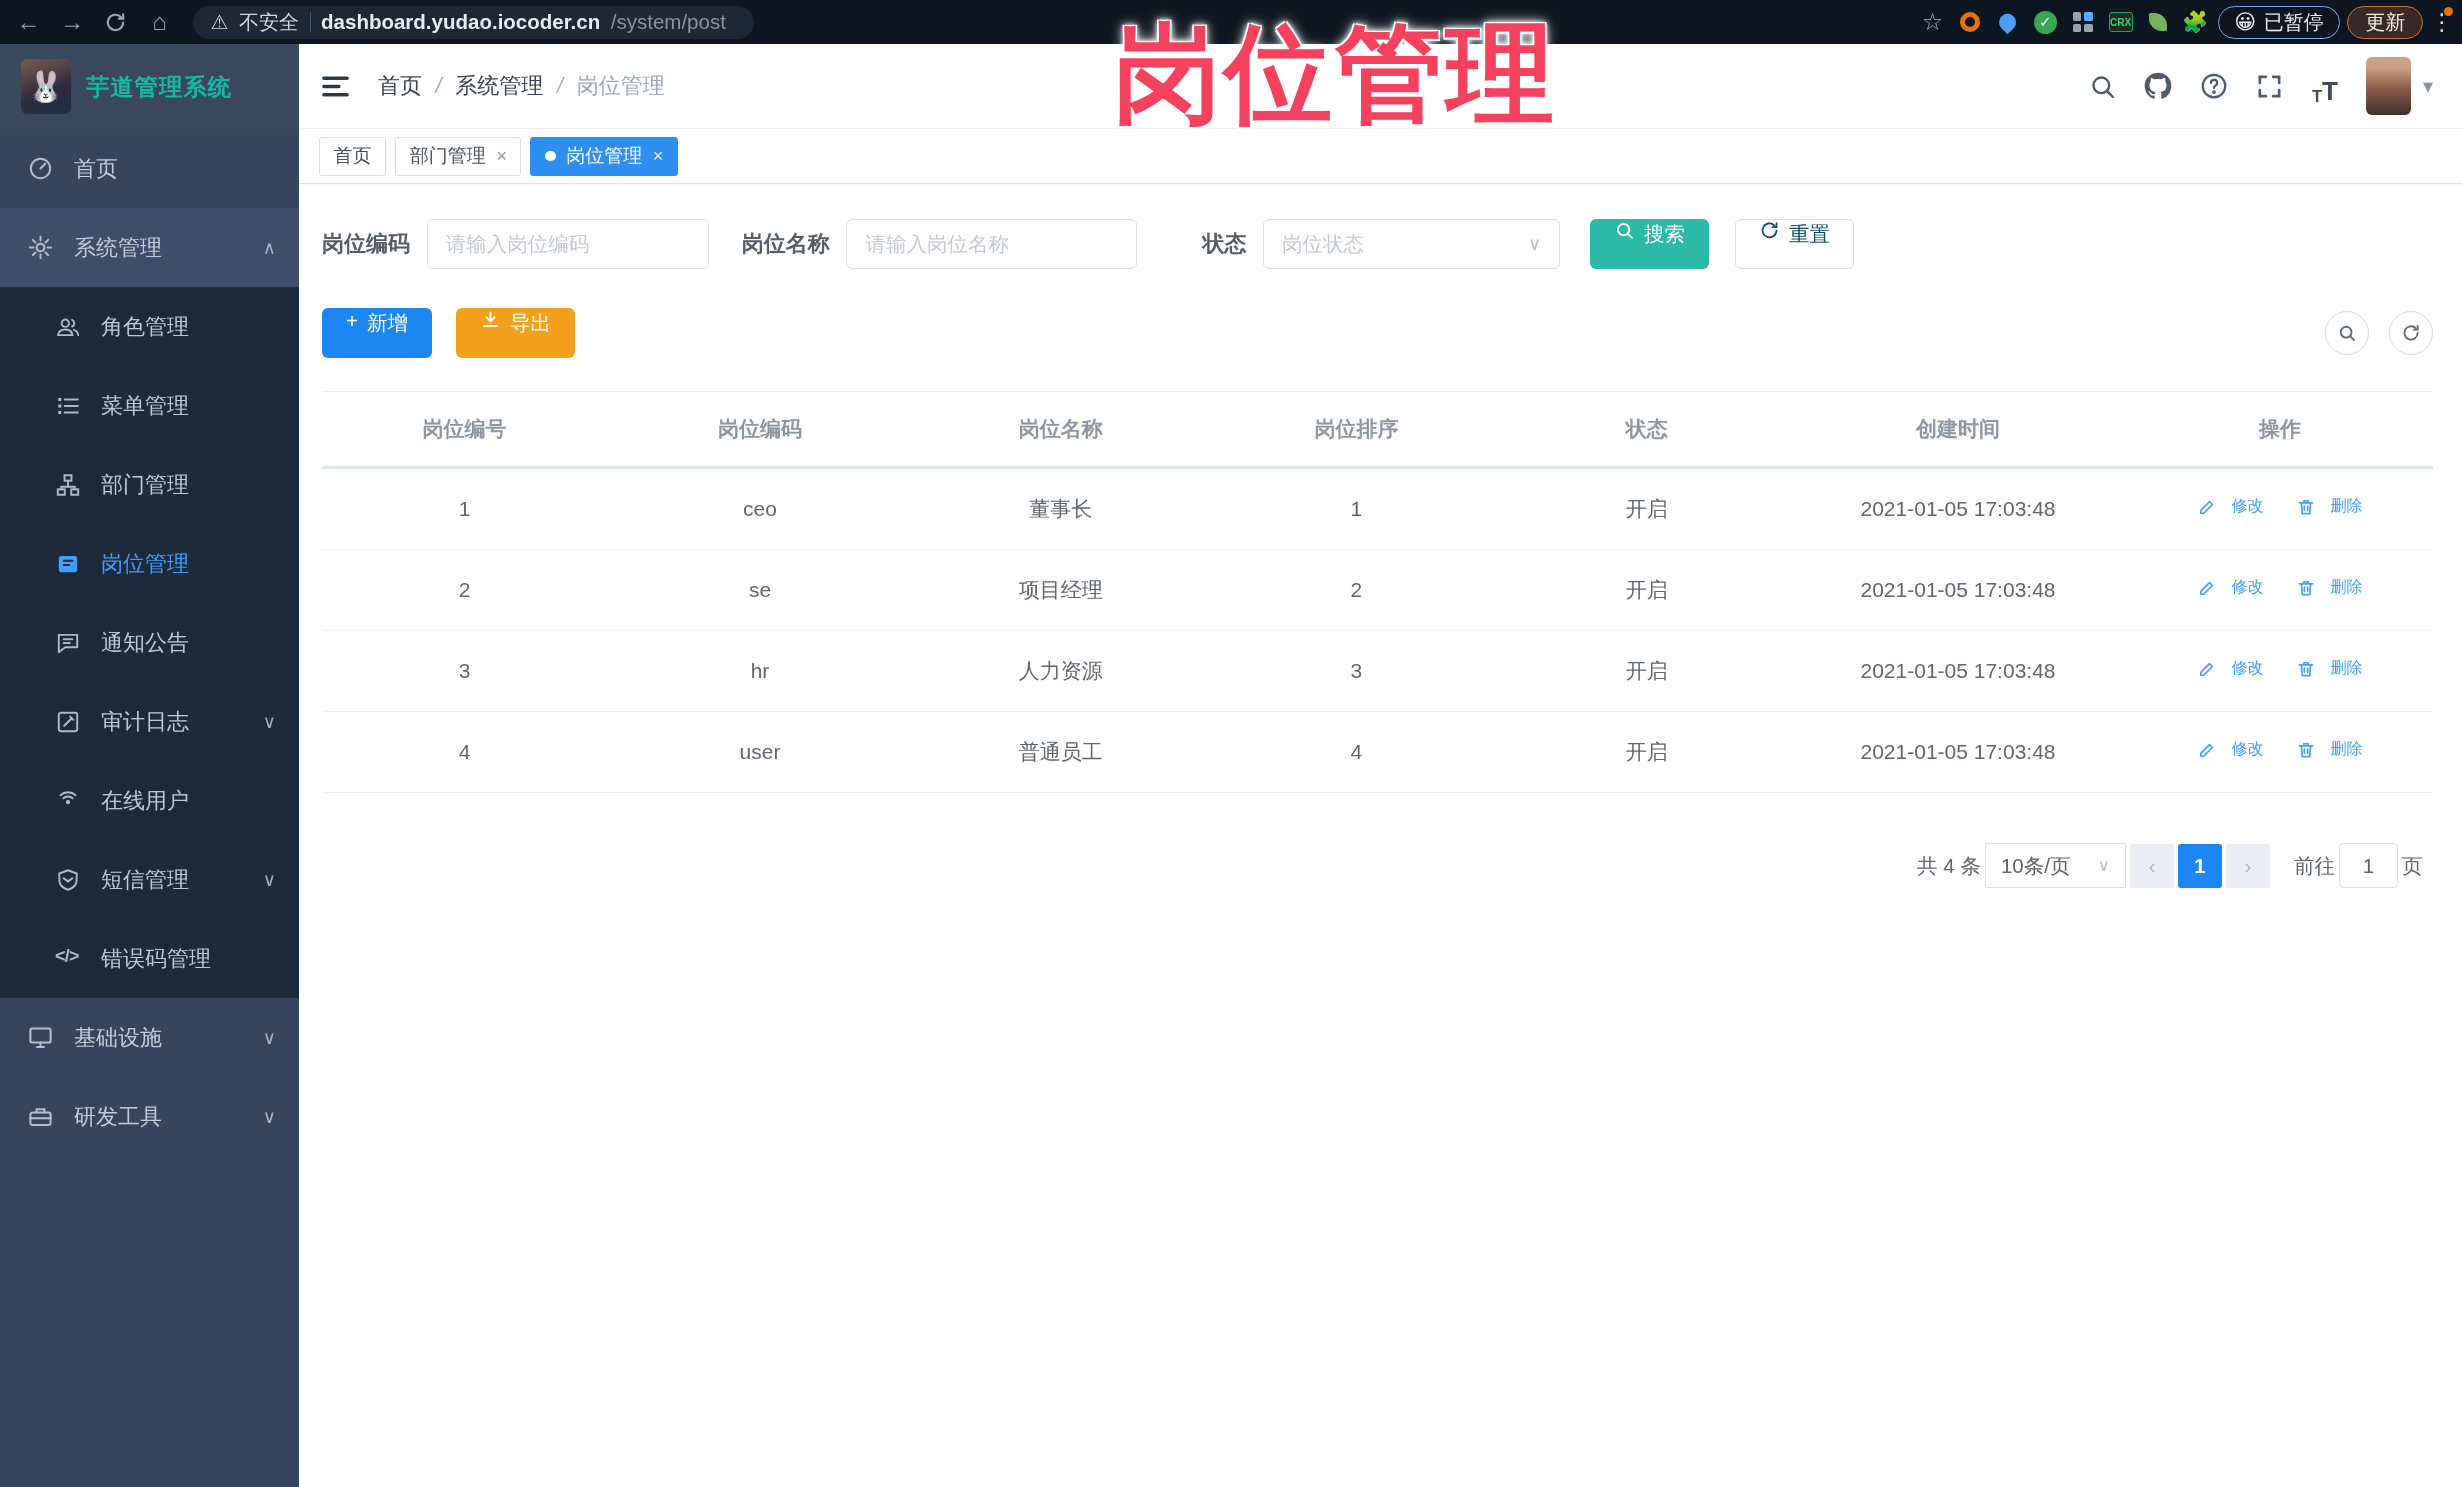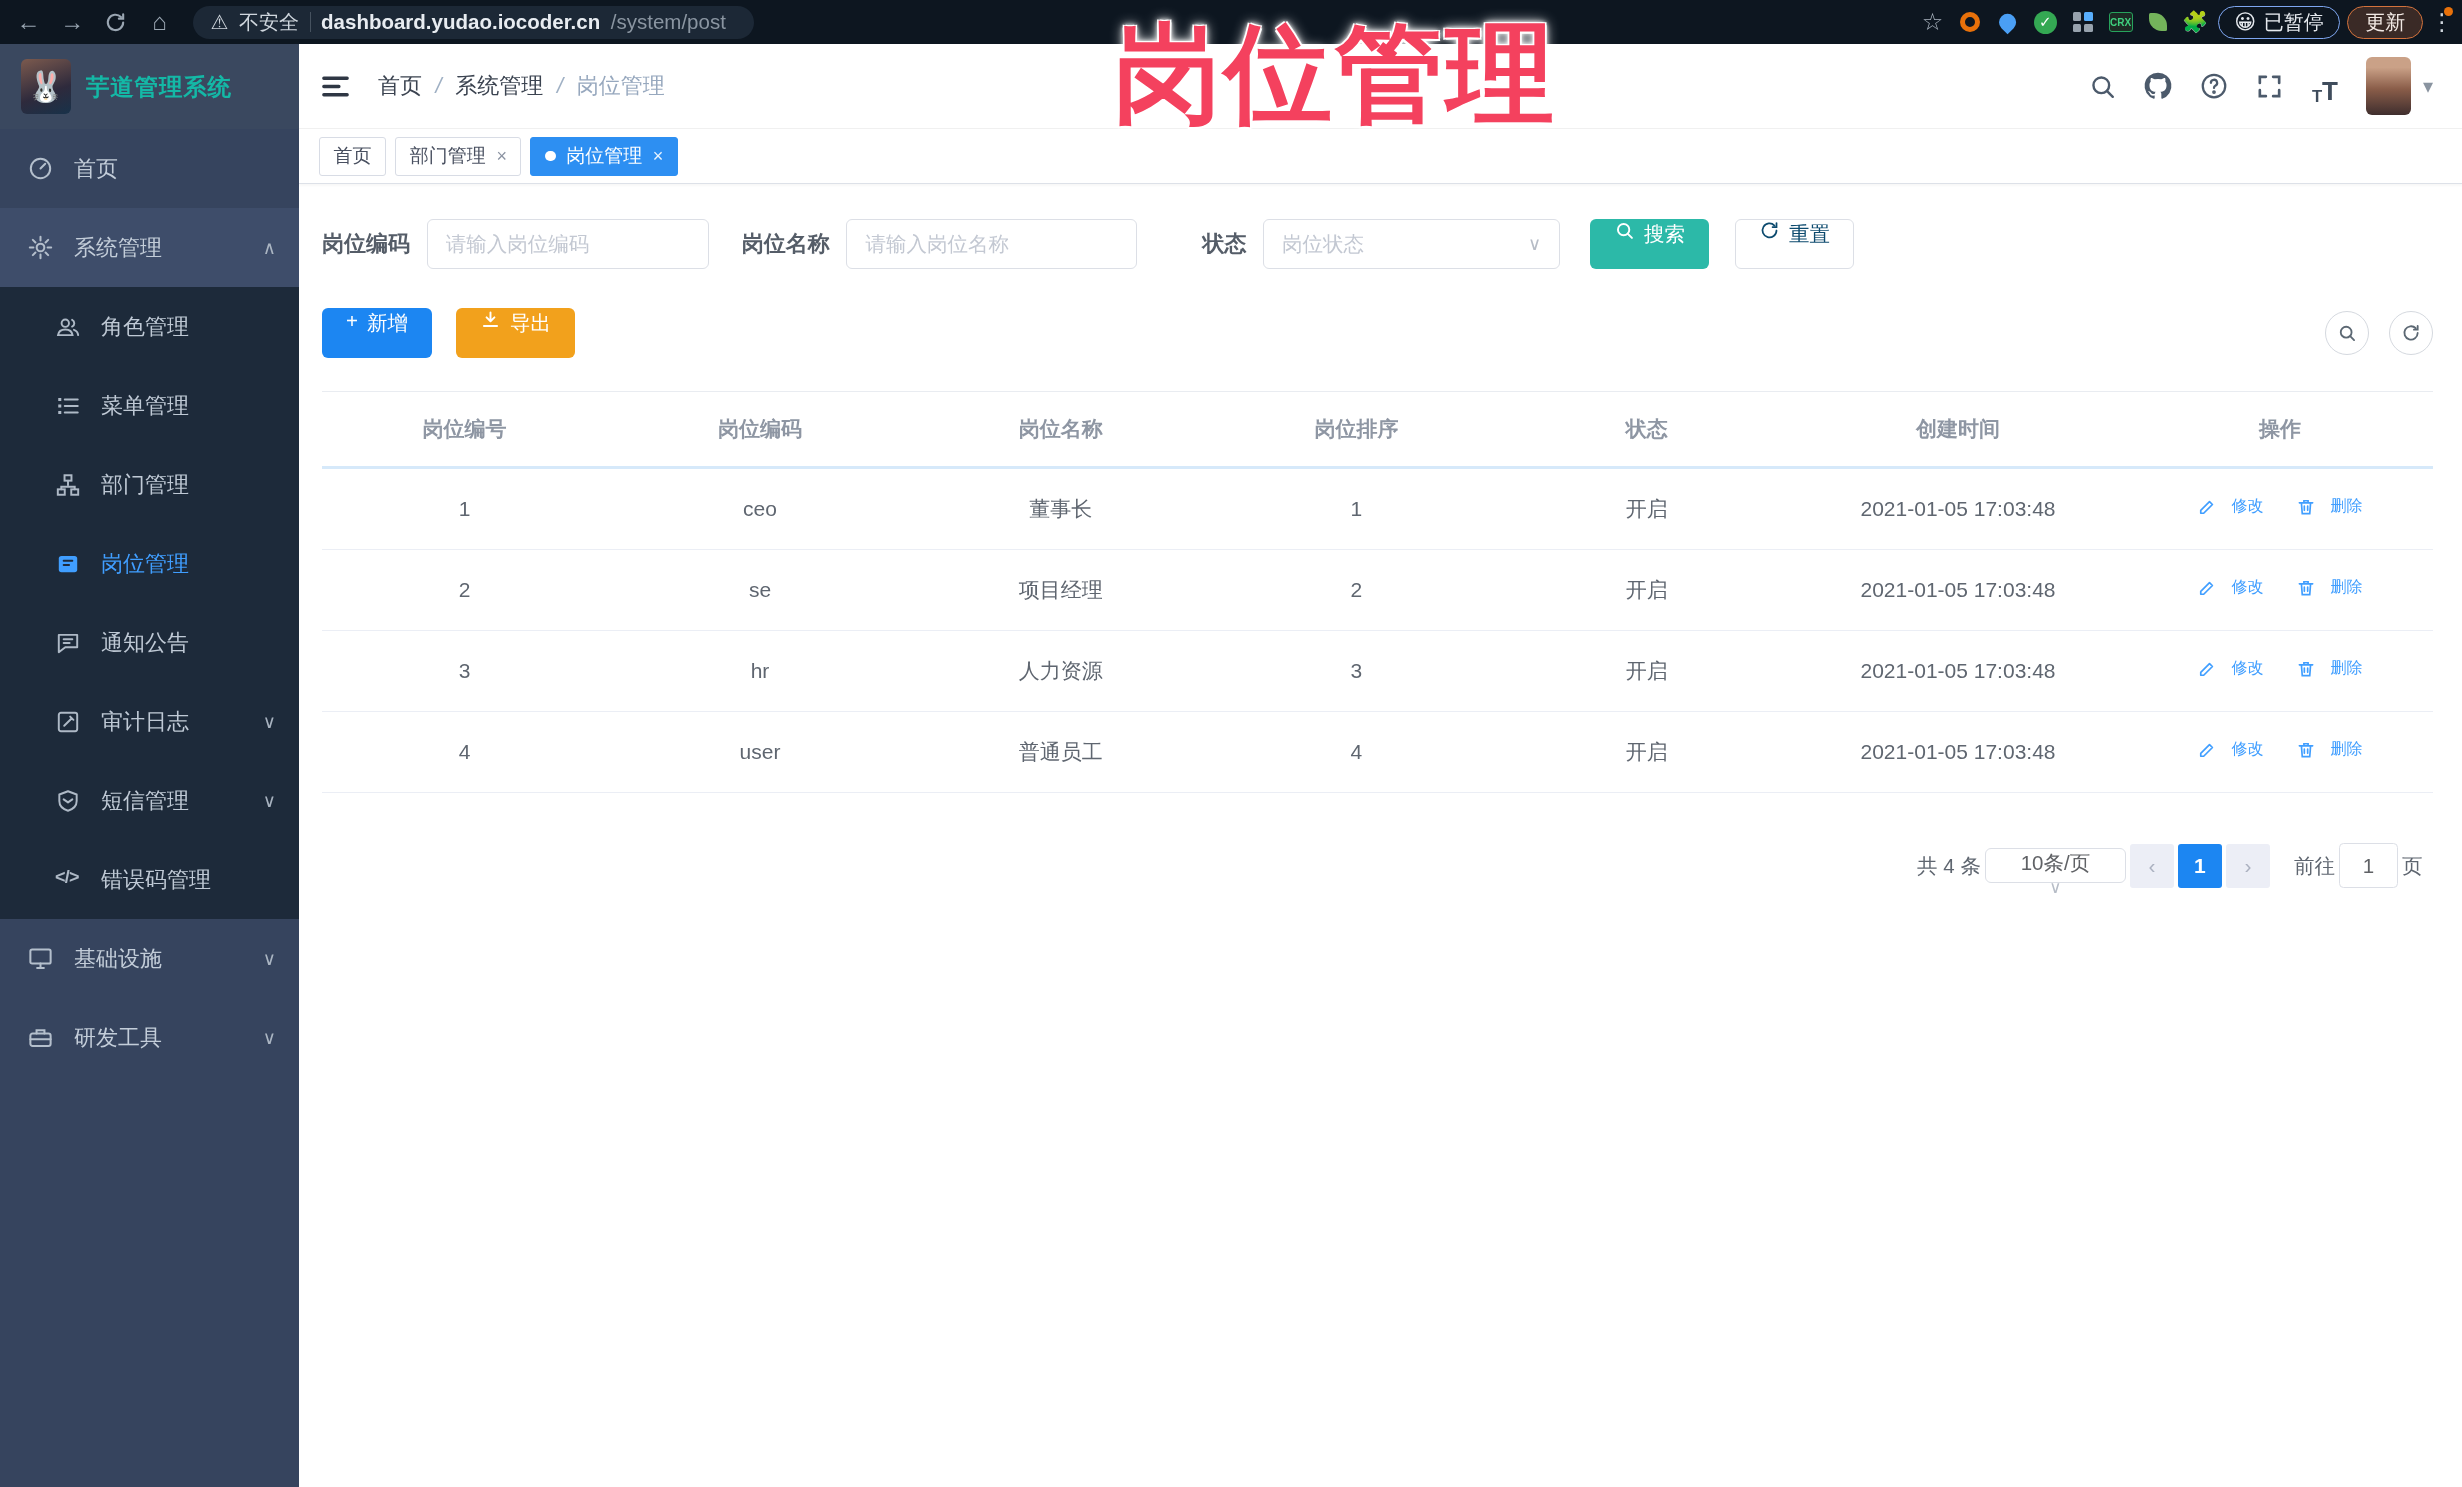--- a/index.html
+++ b/index.html
@@ -111,22 +111,22 @@
 
   table.ptable { width:100%; border-collapse:collapse; margin-top:33px; table-layout:fixed; }
   .ptable th { font-size:21px; color:#8e96a3; font-weight:700; padding:23px 7.6px; text-align:center;
     border-top:1.5px solid #e9ecf1; border-bottom:3px solid #d6e9fa; }
   .ptable td { font-size:21px; color:#5f6670; text-align:center; padding:26px 7.6px; border-bottom:0.8px solid #ebeef5; }
   .act { color:#409eff; display:inline-flex; align-items:center; gap:14px; margin:0 13.6px; font-size:16px; }
   .act svg { width:20px; height:20px; }
 
   .pager { display:flex; align-items:center; justify-content:flex-end; gap:4px; margin:50px 10.6px 0 0;
     font-size:20.5px; color:#5f6670; }
-  .psize { width:141px; height:35px; border:0.8px solid #dcdfe6; border-radius:6px; display:flex;
-    align-items:center; justify-content:space-between; padding:0 15px; color:#606266;flex-direction:column; }
+  .psize { width:141px; height:45px; border:0.8px solid #dcdfe6; border-radius:1px; display:flex;
+    align-items:center; justify-content:space-between; padding:0 15px; color:#606266; }
   .psize .car { color:#b6bcc6; font-size:16.7px; }
   .pbtn { width:44px; height:44px; border-radius:3px; background:#eceef6; color:#aab0bf; font-size:21px;
     display:flex; align-items:center; justify-content:center; }
   .pbtn.cur { background:#1c86f2; color:#fff; font-weight:700; }
   .goto-input { width:59px; height:45px; border:0.8px solid #dcdfe6; border-radius:4.5px; text-align:center;
     font-size:20.5px; color:#606266; outline:none; font-family:inherit; }
 
   
   .watermark { position:absolute; left:1113px; top:1.5px; z-index:9; font-size:108px; font-weight:900;
     letter-spacing:3px; color:#f4415e;
@@ -269,20 +269,27 @@
         </svg>
       <span class="grow">通知公告</span>
     </div>
     <div class="s-item">
       <svg class="mi" viewBox="0 0 24 24" fill="none" stroke="currentColor" stroke-width="1.8" stroke-linecap="round" stroke-linejoin="round">
           <rect x="3.5" y="3.5" width="17" height="17" rx="2"></rect>
           <path d="M8.5 15.5l7-7 0 0-7 7zM14 7l3 3"></path>
         </svg>
       <span class="grow">审计日志</span>
       <span class="chev">∨</span>
+    </div>
+    <div class="s-item">
+      <svg class="mi" viewBox="0 0 24 24" fill="none" stroke="currentColor" stroke-width="1.8" stroke-linecap="round">
+          <circle cx="12" cy="13" r="2" fill="currentColor" stroke="none"></circle>
+          <path d="M7.8 9.5a6 6 0 0 1 8.4 0M5 6.8a10 10 0 0 1 14 0"></path>
+        </svg>
+      <span class="grow">在线用户</span>
     </div>
     <div class="s-item">
       <svg class="mi" viewBox="0 0 24 24" fill="none" stroke="currentColor" stroke-width="1.8" stroke-linecap="round" stroke-linejoin="round">
           <path d="M12 3l8 3v6c0 4.5-3.4 7.6-8 9-4.6-1.4-8-4.5-8-9V6z"></path>
           <path d="M8 10.5l4 2.8 4-2.8"></path>
         </svg>
       <span class="grow">短信管理</span>
       <span class="chev">∨</span>
     </div>
     <div class="s-item">

